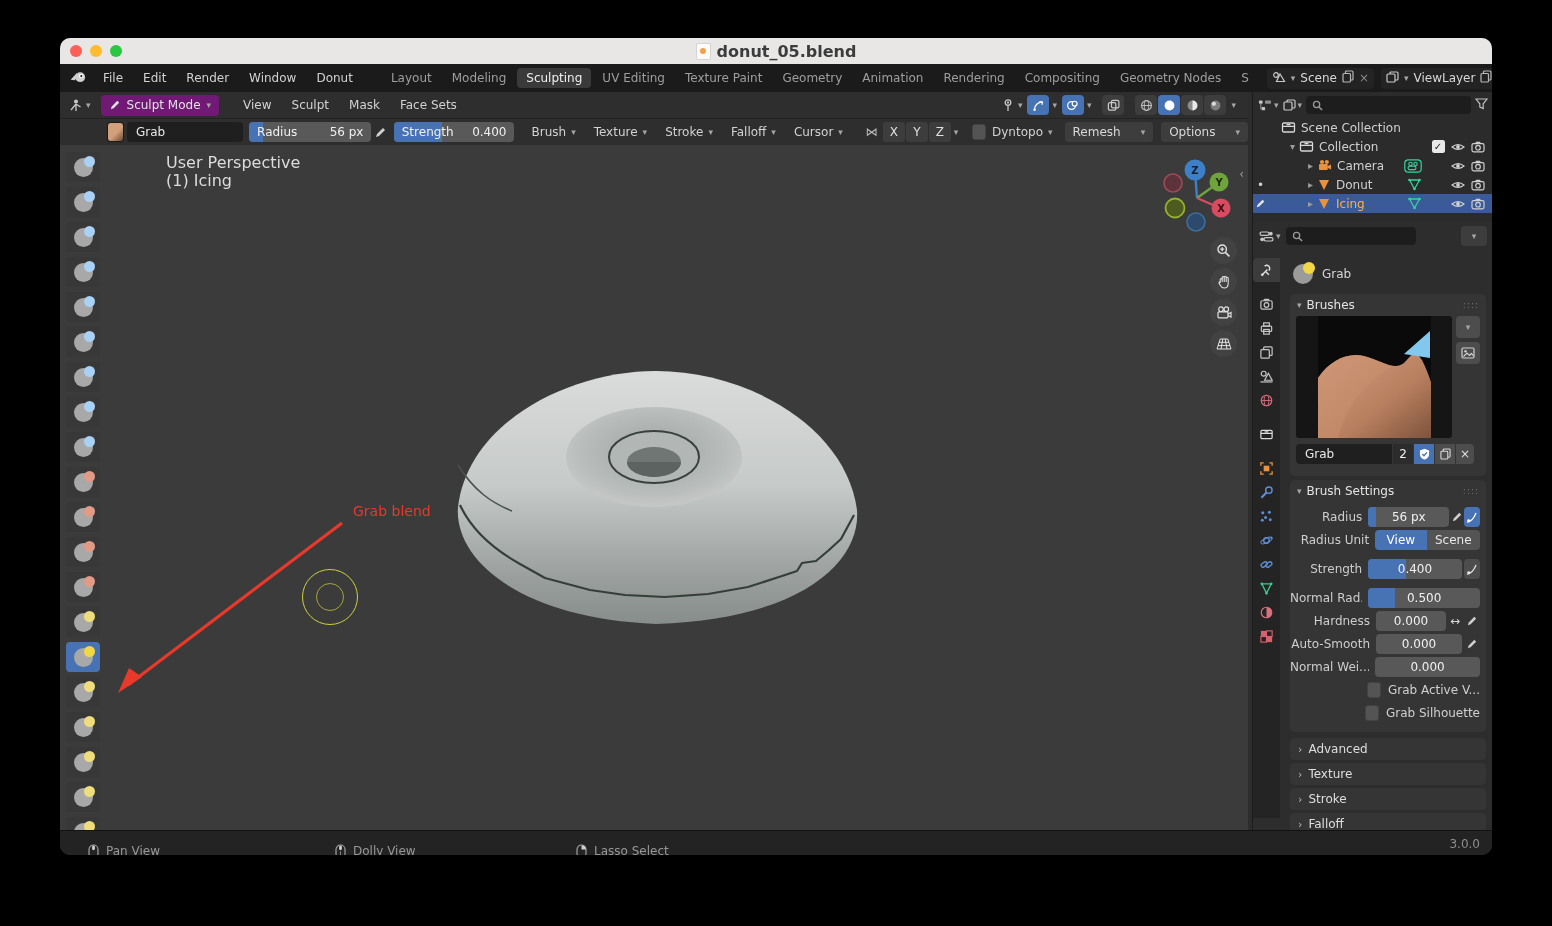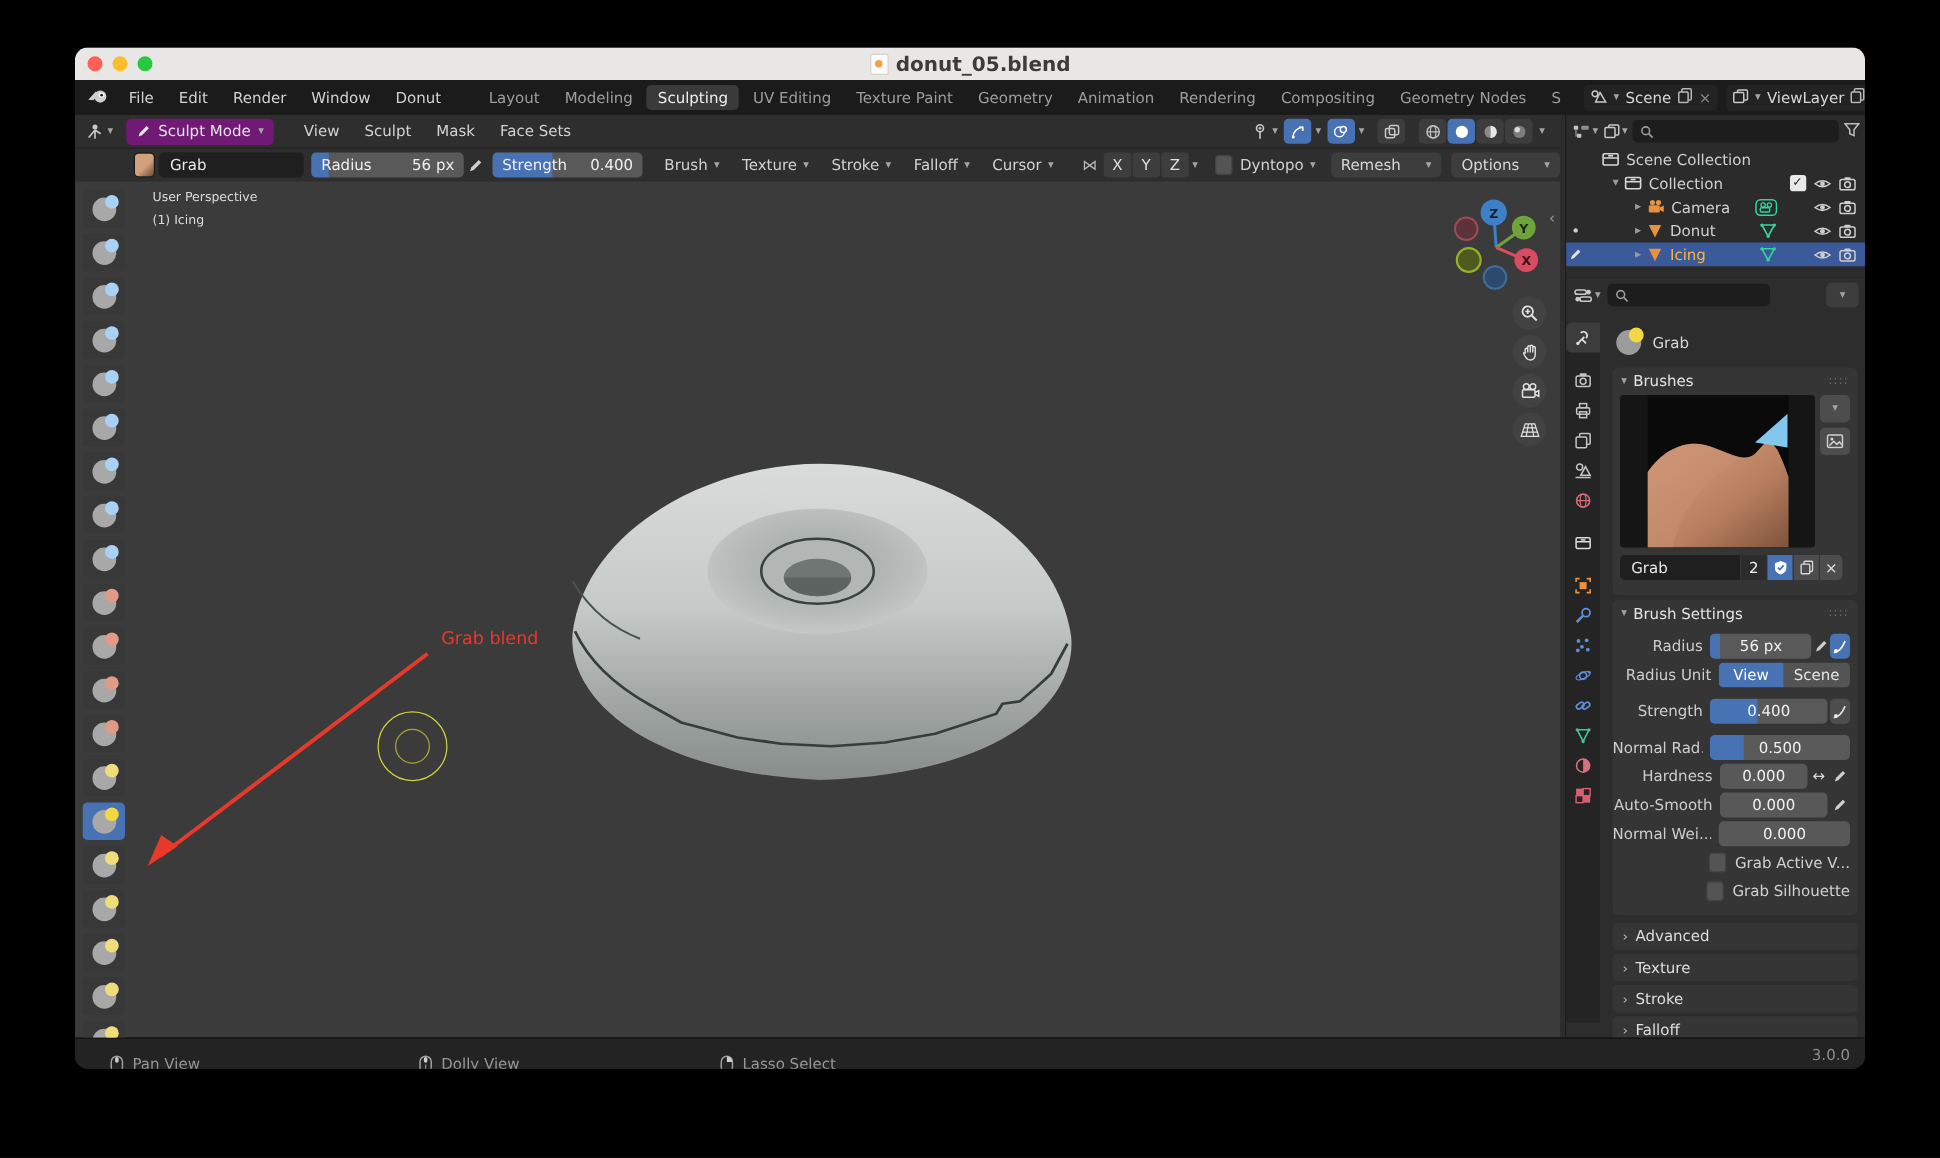--- a/index.html
+++ b/index.html
@@ -42,21 +42,21 @@
   .cbx{width:14px;height:14px;background:#545454;border-radius:3px;border:1px solid #434343;}
   .namefield{height:20px;background:#1f1f1f;border-radius:4px;display:flex;align-items:center;padding:0 9px;color:#e8e8e8;}
   
   .toolbar{position:absolute;left:6px;top:114px;width:40px;height:678px;overflow:hidden;}
   .tslot{width:34px;height:30px;margin-bottom:5px;background:#383838;border-radius:4px;display:flex;align-items:center;justify-content:center;}
   .tslot.selected{background:#4772b3;}
   .ball{width:19px;height:19px;border-radius:50%;background:#a8a8a8;position:relative;}
   .ball .acc{position:absolute;top:-2px;right:-2px;width:11px;height:11px;border-radius:50%;}
   
   .viewport{position:absolute;left:0;top:107px;width:1188px;height:685px;background:#3b3b3b;}
-  .ovl{color:#dcdcdc;font-size:10px;}
+  .ovl{color:#dcdcdc;font-size:16px;margin-left:44px;}
   .navbtn{width:27px;height:27px;border-radius:50%;background:#424242;display:flex;align-items:center;justify-content:center;margin-bottom:4px;}
   
   .rpanel{position:absolute;left:1192px;top:54px;width:240px;height:738px;background:#2d2d2d;border-left:1px solid #1c1c1c;}
   .outliner{position:absolute;left:0;top:0;width:240px;height:130px;background:#2b2b2b;border-bottom:2px solid #1c1c1c;}
   .searchbox{height:18px;background:#1d1d1d;border-radius:4px;display:flex;align-items:center;gap:5px;padding:0 6px;flex:1;}
   .orow{display:flex;align-items:center;height:19px;padding-right:5px;}
   .orow.selected{background:#3b5a9a;}
   .orow .lbl{margin-left:5px;color:#d0d0d0;}
   .gutter{width:15px;display:flex;align-items:center;justify-content:center;color:#cfcfcf;}
   .disc{width:13px;color:#9a9a9a;font-size:10px;text-align:center;}

